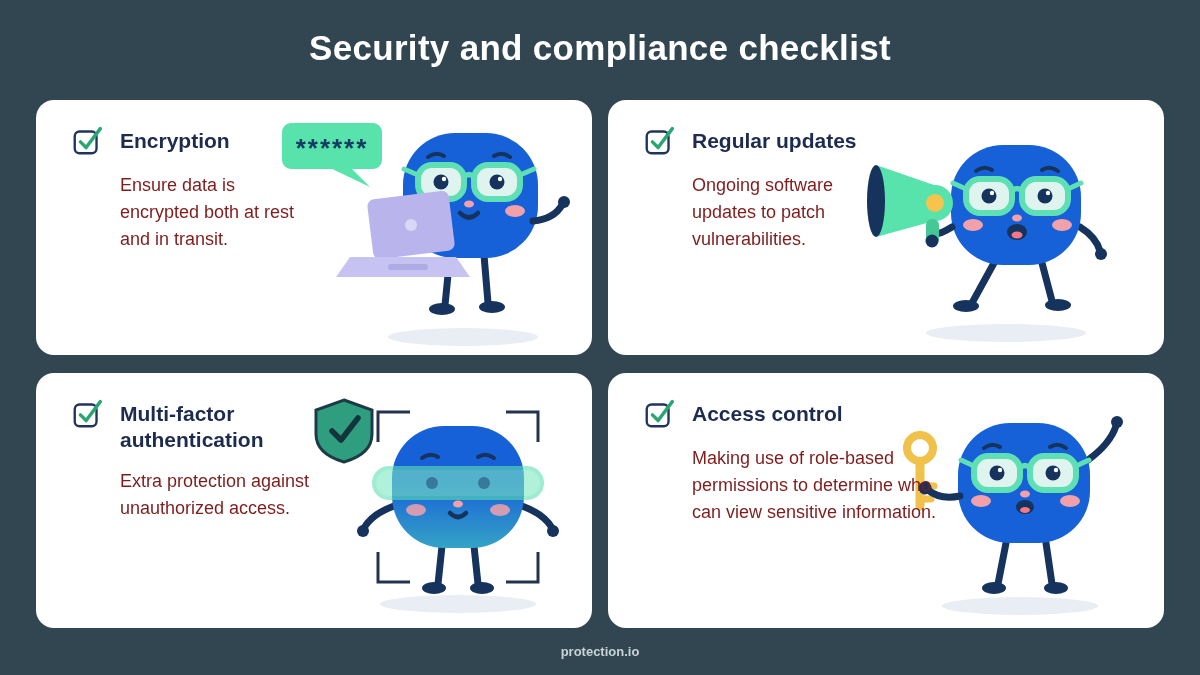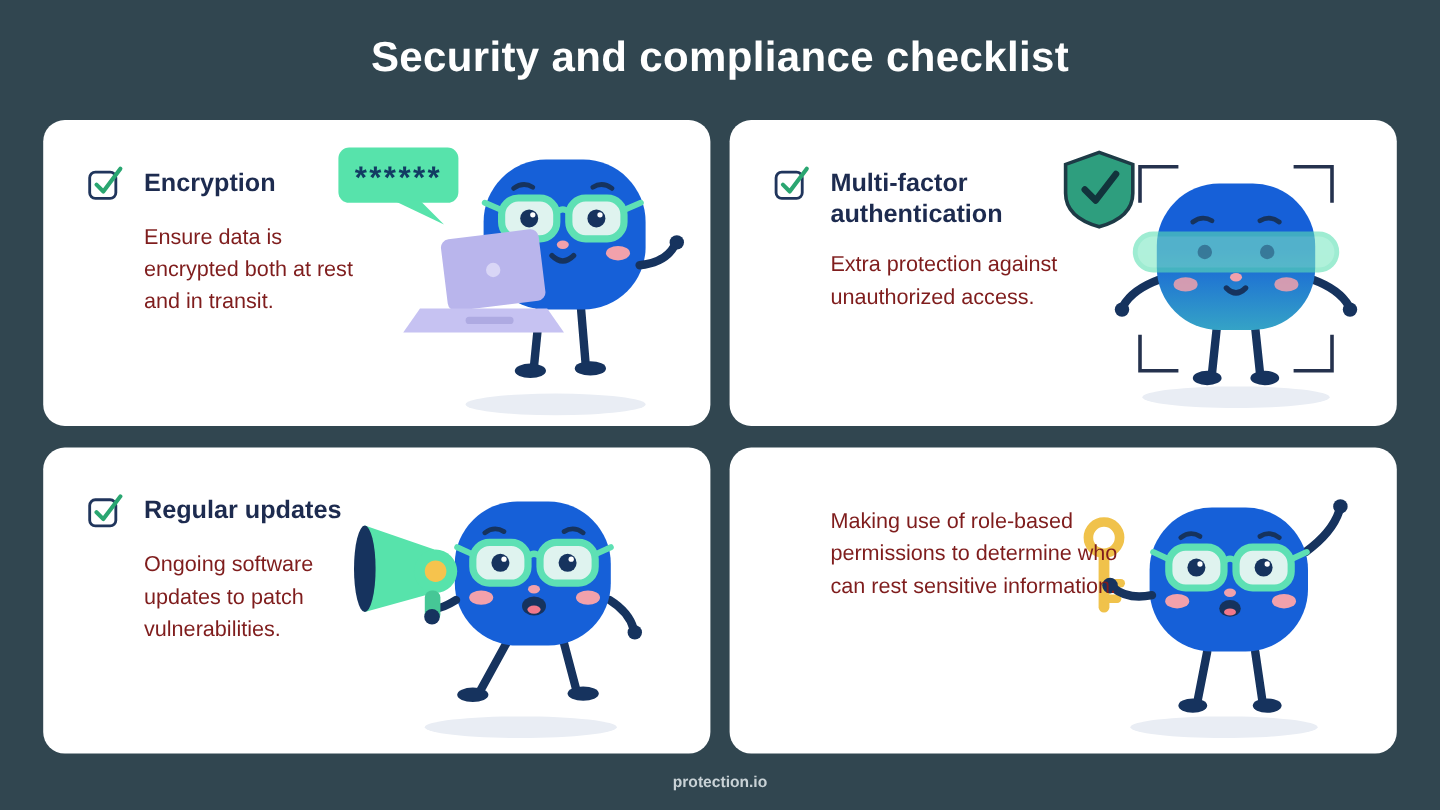--- a/index.html
+++ b/index.html
@@ -23,21 +23,21 @@
     grid-template-columns: 556px 556px;
     grid-template-rows: 255px 255px;
     gap: 18px 16px;
   }
   .card {
     background: #ffffff;
     border-radius: 18px;
     position: relative;
     overflow: hidden;
   }
-  .card-content { position: absolute; top: 34px; left: 34px; z-index: 2; }
+  .card-content { position: absolute; top: 22px; left: 34px; z-index: 2; }
   .card-head { display: flex; gap: 14px; align-items: flex-start; }
   .checkbox { width: 36px; height: 36px; flex: none; }
   .card-title {
     font-size: 21px; font-weight: bold; color: #1d2b4f;
     margin: 6px 0 0 0; line-height: 1.25;
   }
   .card-desc {
     margin: 14px 0 0 50px;
     font-size: 18px; color: #7f1d1d; line-height: 1.5;
   }
@@ -118,20 +118,78 @@
         </g>
 
         <ellipse cx="164" cy="194" rx="13" ry="6" fill="#16335e"></ellipse>
         <ellipse cx="214" cy="192" rx="13" ry="6" fill="#16335e"></ellipse>
 
         <g>
           <rect x="4" y="8" width="100" height="46" rx="9" fill="#57e3ab"></rect>
           <path d="M72 52 L92 72 L50 52 Z" fill="#57e3ab"></path>
           <text x="54" y="42" text-anchor="middle" font-size="26" font-weight="bold" fill="#123c63" letter-spacing="2" style="font-family:inherit">******</text>
         </g>
+      </svg>
+    </div>
+
+    <div class="card card-updates">
+      <div class="card-content">
+        <div class="card-head">
+          <svg class="checkbox" viewBox="0 0 38 38">
+            <rect x="5" y="10" width="23" height="23" rx="5" fill="#ffffff" stroke="#20355c" stroke-width="2.5"></rect>
+            <path d="M11 21 L17 27 L32 7" fill="none" stroke="#2aa671" stroke-width="3.6" stroke-linecap="round" stroke-linejoin="round"></path>
+          </svg>
+          <h2 class="card-title">Regular updates</h2>
+        </div>
+        <p class="card-desc">Ongoing software updates to patch vulnerabilities.</p>
+      </div>
+      <svg class="illus" viewBox="0 0 310 240">
+        <ellipse cx="170" cy="218" rx="80" ry="9" fill="#e9edf4"></ellipse>
+
+        <path d="M158 148 L136 188" stroke="#16335e" stroke-width="7" stroke-linecap="round"></path>
+        <path d="M206 148 L216 186" stroke="#16335e" stroke-width="7" stroke-linecap="round"></path>
+        <ellipse cx="130" cy="191" rx="13" ry="6" fill="#16335e"></ellipse>
+        <ellipse cx="222" cy="190" rx="13" ry="6" fill="#16335e"></ellipse>
+
+        <path d="M244 112 Q260 122 264 136" stroke="#16335e" stroke-width="7" fill="none" stroke-linecap="round"></path>
+        <circle cx="265" cy="139" r="6" fill="#16335e"></circle>
+
+        <rect x="115" y="30" width="130" height="120" rx="52" fill="#1660d8"></rect>
+
+        <path d="M140 56 Q148 50 156 55" stroke="#16335e" stroke-width="4" fill="none" stroke-linecap="round"></path>
+        <path d="M206 55 Q214 50 222 56" stroke="#16335e" stroke-width="4" fill="none" stroke-linecap="round"></path>
+
+        <path d="M130 74 L117 68" stroke="#5ee0b4" stroke-width="5" stroke-linecap="round"></path>
+        <path d="M232 74 L245 68" stroke="#5ee0b4" stroke-width="5" stroke-linecap="round"></path>
+        <rect x="130" y="64" width="46" height="34" rx="14" fill="#dff3ef" stroke="#5ee0b4" stroke-width="6"></rect>
+        <rect x="186" y="64" width="46" height="34" rx="14" fill="#dff3ef" stroke="#5ee0b4" stroke-width="6"></rect>
+        <path d="M176 76 Q181 71 186 76" stroke="#5ee0b4" stroke-width="5" fill="none"></path>
+
+        <circle cx="153" cy="81" r="7.5" fill="#16335e"></circle>
+          <circle cx="156" cy="78" r="2.2" fill="#ffffff"></circle>
+        <circle cx="209" cy="81" r="7.5" fill="#16335e"></circle>
+          <circle cx="212" cy="78" r="2.2" fill="#ffffff"></circle>
+
+        <ellipse cx="137" cy="110" rx="10" ry="6" fill="#f2a1ab"></ellipse>
+        <ellipse cx="226" cy="110" rx="10" ry="6" fill="#f2a1ab"></ellipse>
+        <ellipse cx="181" cy="103" rx="5" ry="3.5" fill="#f2a1ab"></ellipse>
+
+        <ellipse cx="181" cy="117" rx="10" ry="8" fill="#16335e"></ellipse>
+        <ellipse cx="181" cy="120" rx="5.5" ry="3.5" fill="#f2788a"></ellipse>
+
+        <path d="M116 112 Q100 122 95 118" stroke="#16335e" stroke-width="7" fill="none" stroke-linecap="round"></path>
+
+        <g>
+          <path d="M98 70 L40 50 L40 122 L98 106 Z" fill="#57e3ab"></path>
+          <ellipse cx="40" cy="86" rx="9" ry="36" fill="#16335e"></ellipse>
+          <circle cx="99" cy="88" r="18" fill="#57e3ab"></circle>
+          <circle cx="99" cy="88" r="9" fill="#f6c34d"></circle>
+          <rect x="90" y="104" width="13" height="26" rx="6" fill="#46c796"></rect>
+        </g>
+        <circle cx="96" cy="126" r="6.5" fill="#16335e"></circle>
       </svg>
     </div>
 
     <div class="card card-mfa">
       <div class="card-content">
         <div class="card-head">
           <svg class="checkbox" viewBox="0 0 38 38">
             <rect x="5" y="10" width="23" height="23" rx="5" fill="#ffffff" stroke="#20355c" stroke-width="2.5"></rect>
             <path d="M11 21 L17 27 L32 7" fill="none" stroke="#2aa671" stroke-width="3.6" stroke-linecap="round" stroke-linejoin="round"></path>
           </svg>
@@ -179,81 +237,30 @@
         <ellipse cx="176" cy="118" rx="5" ry="3.5" fill="#f2a1ab"></ellipse>
         <path d="M168 127 Q176 135 184 127" stroke="#16335e" stroke-width="4.5" fill="none" stroke-linecap="round"></path>
 
         <g>
           <path d="M62 14 L90 24 L90 48 Q90 68 62 76 Q34 68 34 48 L34 24 Z" fill="#2e9e7e" stroke="#1d3b46" stroke-width="3"></path>
           <path d="M50 45 L59 54 L76 32" stroke="#12343c" stroke-width="5.5" fill="none" stroke-linecap="round" stroke-linejoin="round"></path>
         </g>
       </svg>
     </div>
 
-    <div class="card card-updates">
+    <div class="card card-access">
       <div class="card-content">
         <div class="card-head">
           <svg class="checkbox" viewBox="0 0 38 38">
             <rect x="5" y="10" width="23" height="23" rx="5" fill="#ffffff" stroke="#20355c" stroke-width="2.5"></rect>
             <path d="M11 21 L17 27 L32 7" fill="none" stroke="#2aa671" stroke-width="3.6" stroke-linecap="round" stroke-linejoin="round"></path>
           </svg>
-          <h2 class="card-title">Regular updates</h2>
+          <h2 class="card-title">Access control</h2>
         </div>
-        <p class="card-desc">Ongoing software updates to patch vulnerabilities.</p>
-      </div>
-      <svg class="illus" viewBox="0 0 310 240">
-        <ellipse cx="170" cy="218" rx="80" ry="9" fill="#e9edf4"></ellipse>
-
-        <path d="M158 148 L136 188" stroke="#16335e" stroke-width="7" stroke-linecap="round"></path>
-        <path d="M206 148 L216 186" stroke="#16335e" stroke-width="7" stroke-linecap="round"></path>
-        <ellipse cx="130" cy="191" rx="13" ry="6" fill="#16335e"></ellipse>
-        <ellipse cx="222" cy="190" rx="13" ry="6" fill="#16335e"></ellipse>
-
-        <path d="M244 112 Q260 122 264 136" stroke="#16335e" stroke-width="7" fill="none" stroke-linecap="round"></path>
-        <circle cx="265" cy="139" r="6" fill="#16335e"></circle>
-
-        <rect x="115" y="30" width="130" height="120" rx="52" fill="#1660d8"></rect>
-
-        <path d="M140 56 Q148 50 156 55" stroke="#16335e" stroke-width="4" fill="none" stroke-linecap="round"></path>
-        <path d="M206 55 Q214 50 222 56" stroke="#16335e" stroke-width="4" fill="none" stroke-linecap="round"></path>
-
-        <path d="M130 74 L117 68" stroke="#5ee0b4" stroke-width="5" stroke-linecap="round"></path>
-        <path d="M232 74 L245 68" stroke="#5ee0b4" stroke-width="5" stroke-linecap="round"></path>
-        <rect x="130" y="64" width="46" height="34" rx="14" fill="#dff3ef" stroke="#5ee0b4" stroke-width="6"></rect>
-        <rect x="186" y="64" width="46" height="34" rx="14" fill="#dff3ef" stroke="#5ee0b4" stroke-width="6"></rect>
-        <path d="M176 76 Q181 71 186 76" stroke="#5ee0b4" stroke-width="5" fill="none"></path>
-
-        <circle cx="153" cy="81" r="7.5" fill="#16335e"></circle>
-          <circle cx="156" cy="78" r="2.2" fill="#ffffff"></circle>
-        <circle cx="209" cy="81" r="7.5" fill="#16335e"></circle>
-          <circle cx="212" cy="78" r="2.2" fill="#ffffff"></circle>
-
-        <ellipse cx="137" cy="110" rx="10" ry="6" fill="#f2a1ab"></ellipse>
-        <ellipse cx="226" cy="110" rx="10" ry="6" fill="#f2a1ab"></ellipse>
-        <ellipse cx="181" cy="103" rx="5" ry="3.5" fill="#f2a1ab"></ellipse>
-
-        <ellipse cx="181" cy="117" rx="10" ry="8" fill="#16335e"></ellipse>
-        <ellipse cx="181" cy="120" rx="5.5" ry="3.5" fill="#f2788a"></ellipse>
-
-        <path d="M116 112 Q100 122 95 118" stroke="#16335e" stroke-width="7" fill="none" stroke-linecap="round"></path>
-
-        <g>
-          <path d="M98 70 L40 50 L40 122 L98 106 Z" fill="#57e3ab"></path>
-          <ellipse cx="40" cy="86" rx="9" ry="36" fill="#16335e"></ellipse>
-          <circle cx="99" cy="88" r="18" fill="#57e3ab"></circle>
-          <circle cx="99" cy="88" r="9" fill="#f6c34d"></circle>
-          <rect x="90" y="104" width="13" height="26" rx="6" fill="#46c796"></rect>
-        </g>
-        <circle cx="96" cy="126" r="6.5" fill="#16335e"></circle>
-      </svg>
-    </div>
-
-    <div class="card card-access">
-      <div class="card-content">
-        <p class="card-desc">Making use of role-based permissions to determine who can rest sensitive information.</p>
+        <p class="card-desc">Making use of role-based permissions to determine who can view sensitive information.</p>
       </div>
       <svg class="illus" viewBox="0 0 310 240">
         <ellipse cx="172" cy="218" rx="78" ry="9" fill="#e9edf4"></ellipse>
 
         <path d="M158 155 L150 196" stroke="#16335e" stroke-width="7" stroke-linecap="round"></path>
         <path d="M198 155 L204 196" stroke="#16335e" stroke-width="7" stroke-linecap="round"></path>
         <ellipse cx="146" cy="200" rx="12" ry="6" fill="#16335e"></ellipse>
         <ellipse cx="208" cy="200" rx="12" ry="6" fill="#16335e"></ellipse>
 
         <path d="M240 72 Q262 56 268 38" stroke="#16335e" stroke-width="7" fill="none" stroke-linecap="round"></path>

